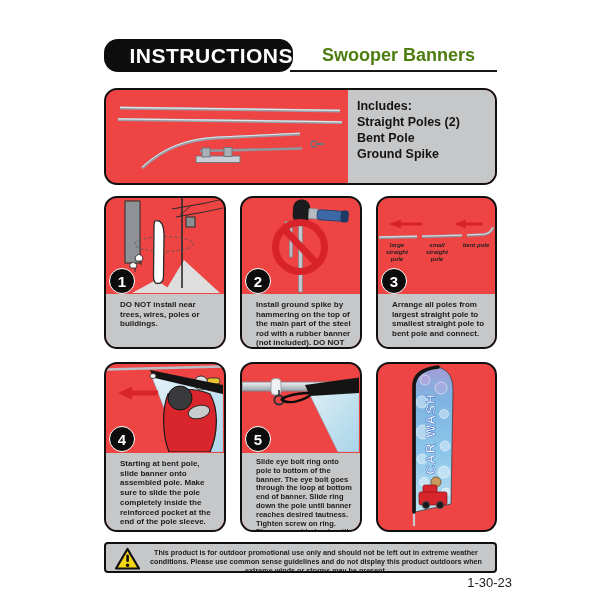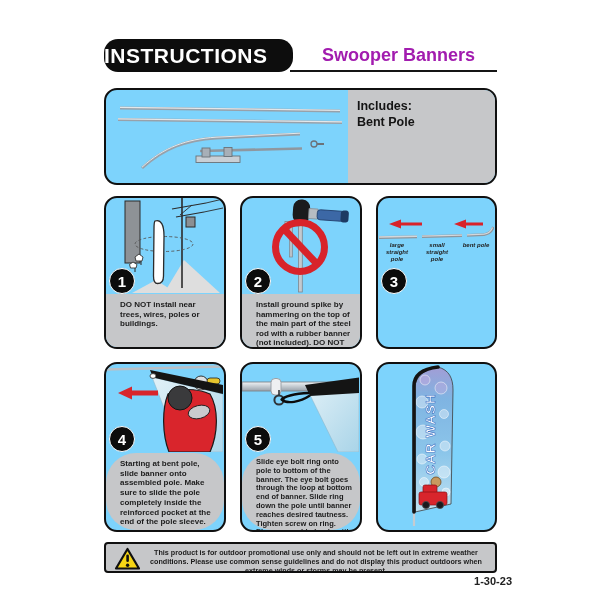--- a/index.html
+++ b/index.html
@@ -1,49 +1,49 @@
 <!DOCTYPE html>
 <html><head>
 <meta charset="utf-8">
 <style>
   * { margin:0; padding:0; box-sizing:border-box; }
   html,body { width:600px; height:600px; background:#fff; font-family:"Liberation Sans", sans-serif; }
   .page { position:relative; width:600px; height:600px; background:#fff; overflow:hidden; }
 
   
   .hdr-box { position:absolute; left:104px; top:39px; width:189px; height:33px;
-    background:#0d0d0d; border-radius:14px; display:flex; align-items:center; justify-content:flex-start; z-index:2; }
+    background:#0d0d0d; border-radius:14px; display:flex; align-items:center; justify-content:flex-end; z-index:2; }
   .hdr-box span { color:#fff; font-weight:bold; font-size:21px; letter-spacing:.5px; }
   .hdr-title { position:absolute; left:300px; top:45px; width:197px; text-align:center;
-    font-size:18px; font-weight:bold; color:#a21caf; }
+    font-size:18px; font-weight:bold; color:#4d7c0f; }
   .hdr-line { position:absolute; left:290px; top:70px; width:207px; height:2.2px; background:#151515; }
 
   
-  .panel { position:absolute; border:2.5px solid #101010; border-radius:13px; background:#7dd3fc; overflow:hidden; }
+  .panel { position:absolute; border:2.5px solid #101010; border-radius:13px; background:#ef4444; overflow:hidden; }
 
   
   .includes { left:104px; top:88px; width:393px; height:97px; }
   .includes-gray { position:absolute; right:0; top:0; width:147px; height:100%; background:#c6c7c9; padding:8px 4px 0 9px; }
   .inc-line { font-size:12.5px; line-height:16px; font-weight:600; color:#141414; }
   .includes-art { position:absolute; left:2px; top:0; }
 
   
   .p1 { left:104px; top:196px; width:122px; height:153px; }
   .p2 { left:240px; top:196px; width:122px; height:153px; }
   .p3 { left:376px; top:196px; width:121px; height:153px; }
   .p4 { left:104px; top:362px; width:122px; height:170px; }
   .p5 { left:240px; top:362px; width:122px; height:170px; }
   .p6 { left:376px; top:362px; width:121px; height:170px; }
 
   .art { position:absolute; left:0; top:0; }
 
   .caption { position:absolute; left:0; right:0; bottom:0; background:#c6c7c9;
     padding:6px 5px 0 14px; font-weight:600; color:#1c1c1c; }
   .cap-r1 { height:53px; font-size:8px; line-height:9.6px; }
-  .cap-r2 { height:77px; font-size:8px; line-height:9.7px;border-radius:30px; }
+  .cap-r2 { height:77px; font-size:8px; line-height:9.7px; }
   .cap-tight { font-size:7.5px; line-height:8.8px; padding-top:5px; }
 
   .num { position:absolute; left:3px; width:26px; height:26px; border-radius:50%;
     background:#0c0c0c; border:1.5px solid #fff; color:#fff; font-weight:bold; font-size:15px;
     display:flex; align-items:center; justify-content:center; z-index:3; }
   .num-r1 { top:70px; }
   .num-r2 { top:62px; }
 
   .p3-label { position:absolute; font-size:6px; line-height:6.8px; font-style:italic;
     font-weight:600; color:#222; text-align:center; }
@@ -51,21 +51,21 @@
   .p3-l2 { left:43px; top:44px; width:32px; }
   .p3-l3 { left:83px; top:44px; width:30px; }
 
   
   .warn { left:104px; top:542px; width:393px; height:31px; background:#c6c7c9; border-radius:4px; }
   .warn-icon { position:absolute; left:8px; top:3px; }
   .warn-text { position:absolute; left:39px; right:8px; top:3.5px; font-size:7.2px; line-height:9.3px;
     font-weight:600; color:#1c1c1c; text-align:center; }
 
   .date { position:absolute; left:462px; top:575px; width:50px; text-align:right;
-    font-size:11px; font-weight:700; color:#222; }
+    font-size:13px; font-weight:400; color:#222; }
 </style>
 </head>
 <body>
 
 <div class="page">
 
   <div class="hdr-box">
     <span>INSTRUCTIONS</span>
   </div>
   <div class="hdr-title">Swooper Banners</div>
@@ -96,21 +96,23 @@
         <rect x="116" y="57.5" width="8" height="9" fill="#a7afb7" stroke="#6b7279" stroke-width="0.9"></rect>
       </g>
 
       <g>
         <circle cx="206" cy="54" r="3" fill="none" stroke="#6b7279" stroke-width="1.3"></circle>
         <path d="M209,54 L216,54" stroke="#6b7279" stroke-width="2"></path>
       </g>
     </svg>
     <div class="includes-gray">
       <div class="inc-line">Includes:</div>
+      <div class="inc-line">Straight Poles (2)</div>
       <div class="inc-line">Bent Pole</div>
+      <div class="inc-line">Ground Spike</div>
     </div>
   </div>
 
   <div class="panel p1">
     <svg class="art" width="117" height="95" viewBox="0 0 117 95">
       <polygon points="50,82 70,95 26,95" fill="#dedede"></polygon>
       <polygon points="78,62 114,95 58,95" fill="#dedede"></polygon>
       <rect x="19" y="3" width="15" height="62" fill="#8e9296" stroke="#2b2b2b" stroke-width="1"></rect>
       <g stroke="#2b2b2b" fill="none">
         <path d="M76,0 L76,90" stroke-width="1.6"></path>
@@ -172,20 +174,21 @@
         <path d="M44,38.6 L84,37.6" stroke="#8e959c" stroke-width="2.8" fill="none"></path>
         <path d="M44,38.1 L84,37.1" stroke="#d3d7db" stroke-width="1.4" fill="none"></path>
         <path d="M89,37.4 L106,36.6 C111,36 114,33 115.5,29" stroke="#8e959c" stroke-width="2.6" fill="none"></path>
         <path d="M89,36.9 L106,36.1 C110,35.6 113,33 114.6,29.4" stroke="#d3d7db" stroke-width="1.2" fill="none"></path>
       </g>
     </svg>
     <div class="p3-label p3-l1">large straight pole</div>
     <div class="p3-label p3-l2">small straight pole</div>
     <div class="p3-label p3-l3">bent pole</div>
     <div class="num num-r1">3</div>
+    <div class="caption cap-r1">Arrange all poles from largest straight pole to smallest straight pole to bent pole and connect.</div>
   </div>
 
   <div class="panel p4">
     <svg class="art" width="117" height="88" viewBox="0 0 117 88">
       <defs>
         <linearGradient id="fab4" x1="0" y1="0" x2="1" y2="1">
           <stop offset="0" stop-color="#e2f1f8"></stop>
             <stop offset="1" stop-color="#aed7ea"></stop>
         </linearGradient>
       </defs>

